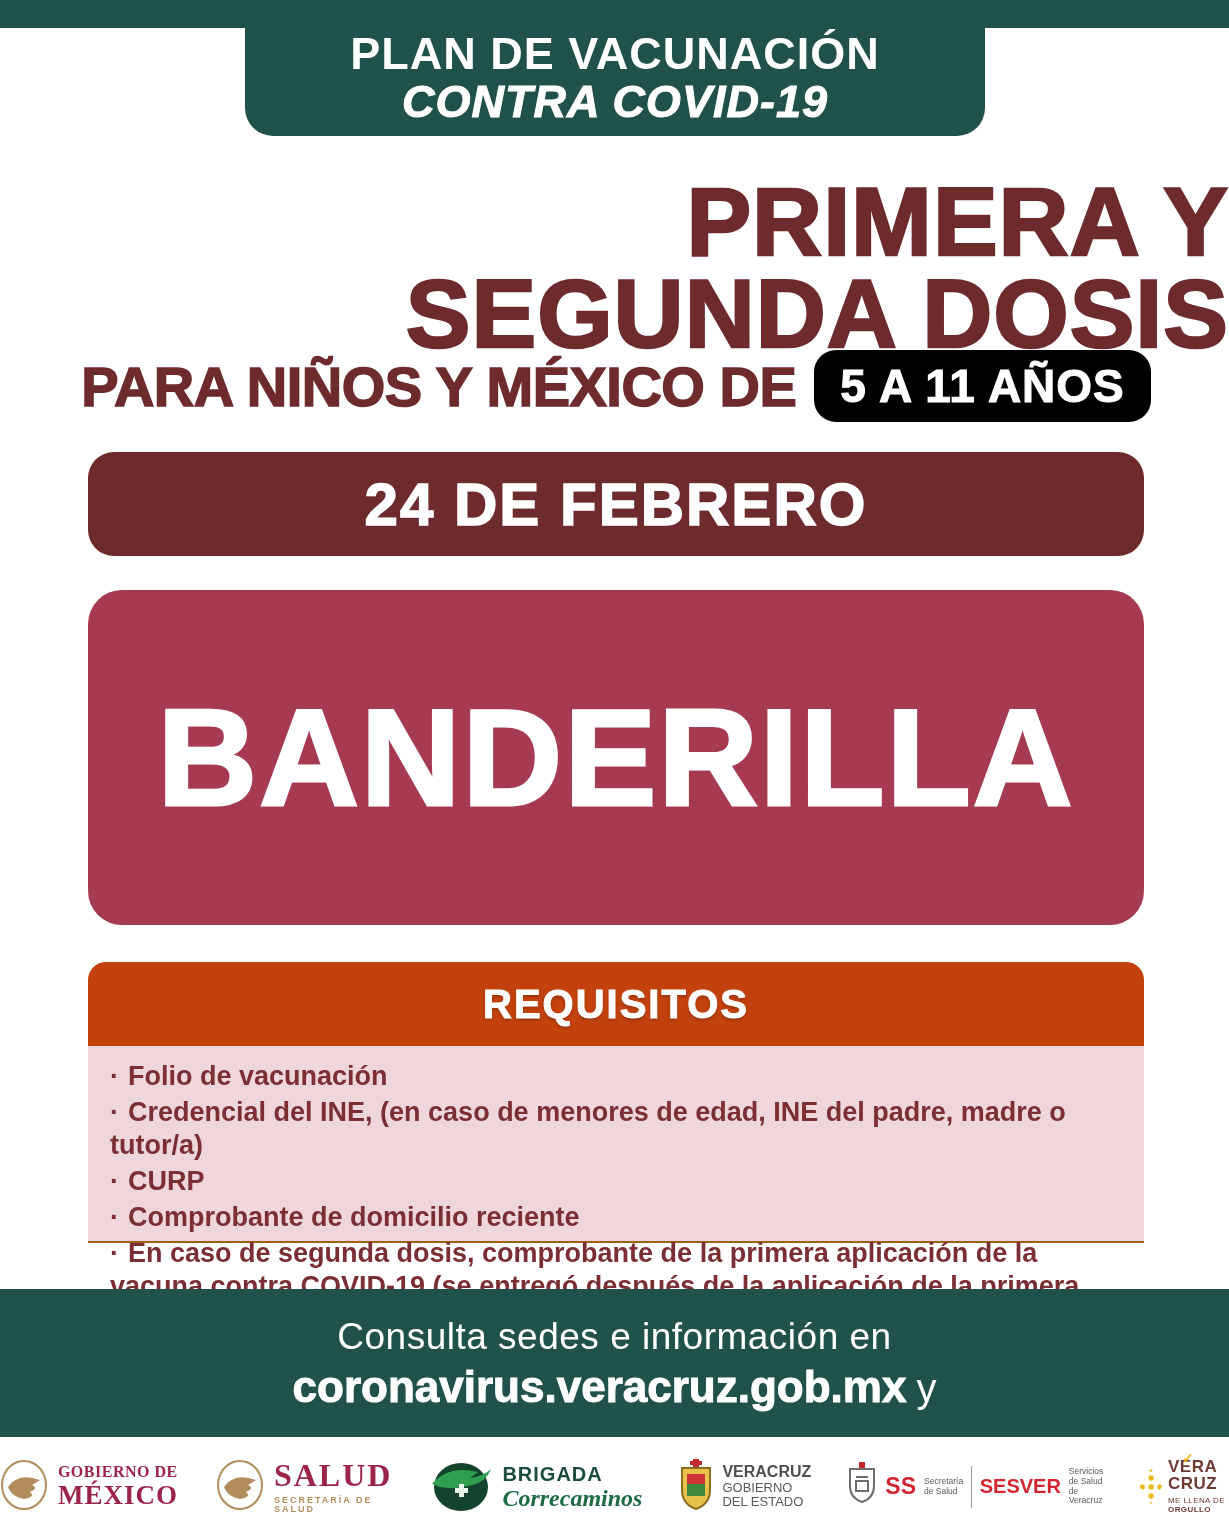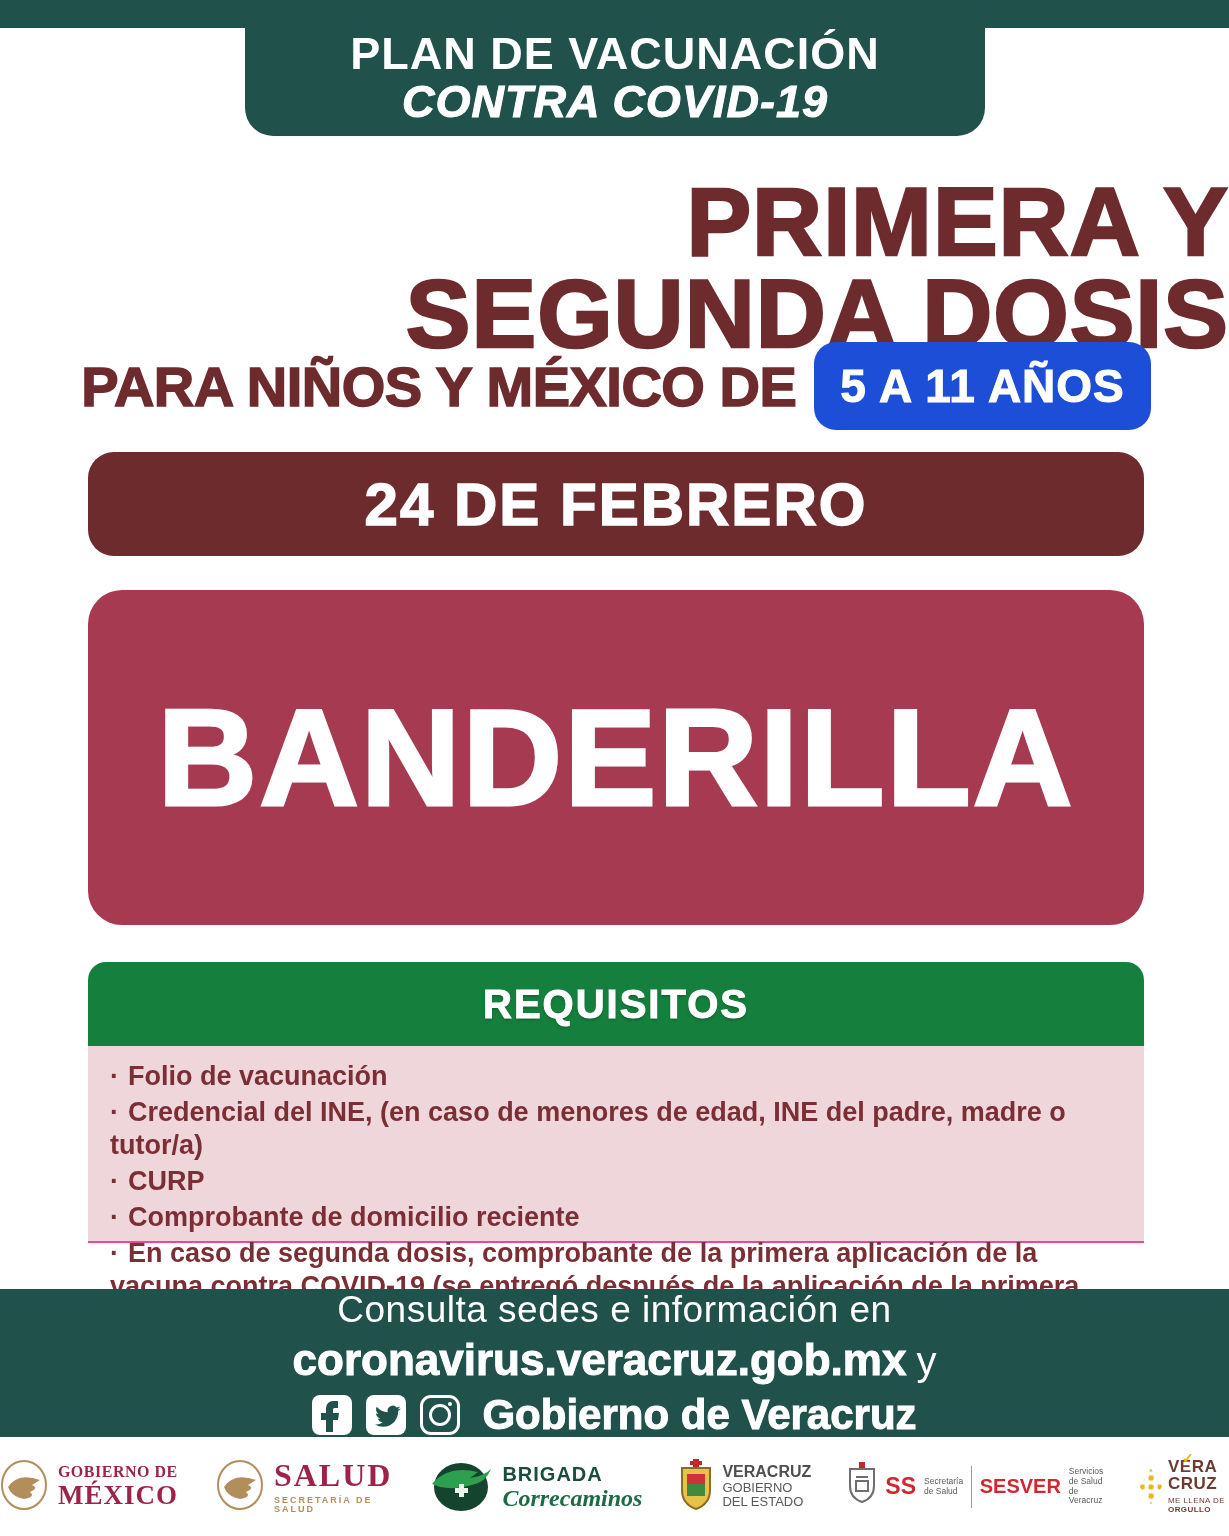--- a/index.html
+++ b/index.html
@@ -33,22 +33,22 @@
   
   .subtitle-row{
     position:absolute;left:88px;top:350px;width:1056px;height:72px;
     display:flex;align-items:center;justify-content:center;gap:18px;
   }
   .subtitle-text{
     color:#6e2b2e;font-size:56px;font-weight:800;letter-spacing:-0.5px;
     -webkit-text-stroke:1.5px #6e2b2e;white-space:nowrap;
   }
   .age-pill{
-    background:#1d4ed8;color:#ffffff;border-radius:22px;
-    height:88px;display:flex;align-items:center;justify-content:center;
+    background:#000000;color:#ffffff;border-radius:22px;
+    height:72px;display:flex;align-items:center;justify-content:center;
     padding:0 26px;font-size:46px;font-weight:800;letter-spacing:1px;
     -webkit-text-stroke:1px #ffffff;white-space:nowrap;
   }
   
   .date-bar{
     position:absolute;left:88px;top:452px;width:1056px;height:104px;
     background:#6e2b2e;border-radius:26px;
     display:flex;align-items:center;justify-content:center;
     color:#ffffff;font-size:60px;font-weight:800;letter-spacing:2px;
     -webkit-text-stroke:1.5px #ffffff;
@@ -57,29 +57,29 @@
   .location-card{
     position:absolute;left:88px;top:590px;width:1056px;height:335px;
     background:#a63a51;border-radius:34px;
     display:flex;align-items:center;justify-content:center;
     color:#ffffff;font-size:138px;font-weight:800;letter-spacing:2px;
     -webkit-text-stroke:3px #ffffff;
   }
   
   .req-header{
     position:absolute;left:88px;top:962px;width:1056px;height:84px;
-    background:#15803d;border-radius:18px 18px 0 0;
+    background:#c2410c;border-radius:18px 18px 0 0;
     display:flex;align-items:center;justify-content:center;
     color:#ffffff;font-size:40px;font-weight:800;letter-spacing:2px;
     -webkit-text-stroke:1px #ffffff;text-shadow:0 2px 3px rgba(0,0,0,0.25);
   }
   .req-panel{
     position:absolute;left:88px;top:1046px;width:1056px;height:197px;
     background:#efd6da;box-sizing:border-box;
-    padding:14px 20px 8px 22px;border-bottom:2px solid #ec4899;
+    padding:14px 20px 8px 22px;border-bottom:2px solid #a16207;
   }
   .req-panel ul{list-style:none;margin:0;padding:0;}
   .req-panel li{
     color:#7b2f34;font-size:27px;font-weight:700;line-height:1.22;
     margin-bottom:3px;
   }
   .req-panel li::before{content:"·";margin-right:9px;}
   
   .footer{
     position:absolute;left:0;top:1289px;width:1229px;height:148px;
@@ -169,37 +169,20 @@
       <li>Comprobante de domicilio reciente</li>
       <li>En caso de segunda dosis, comprobante de la primera aplicación de la vacuna contra COVID-19 (se entregó después de la aplicación de la primera dosis)</li>
     </ul>
   </div>
 
   <div class="footer">
     <div class="f1">Consulta sedes e información en</div>
     <div class="f2">
       <span class="url">coronavirus.veracruz.gob.mx</span><span class="suffix">y</span>
     </div>
-    <div class="f3">
-      <span class="sicon box">
-        <svg width="40" height="40" viewBox="0 0 40 40">
-          <path fill="#20514a" d="M26 6h-5a7 7 0 0 0-7 7v5h-5v7h5v12h7V25h5l1-7h-6v-3.5A1.5 1.5 0 0 1 22.5 13H26z"></path>
-        </svg>
-      </span>
-      <span class="sicon box">
-        <svg width="40" height="40" viewBox="0 0 40 40">
-          <path fill="#20514a" d="M34 11.5c-1 .5-2.1.8-3.2 1a5.3 5.3 0 0 0-9.1 4.8 15 15 0 0 1-10.9-5.5 5.3 5.3 0 0 0 1.6 7.1 5.2 5.2 0 0 1-2.4-.7v.1c0 2.5 1.8 4.7 4.2 5.2a5.3 5.3 0 0 1-2.4.1 5.3 5.3 0 0 0 5 3.7A10.6 10.6 0 0 1 9 29.4a15 15 0 0 0 8.1 2.4c9.7 0 15-8 15-15v-.7a10 10 0 0 0 2.6-2.7c-.9.4-1.9.7-2.9.8a5.2 5.2 0 0 0 2.2-2.7z"></path>
-        </svg>
-      </span>
-      <span class="sicon ig">
-        <span class="lens"></span>
-        <span class="dot"></span>
-      </span>
-      <span class="label">Gobierno de Veracruz</span>
-    </div>
   </div>
 
   <div class="logo-strip">
 
     <div class="logo">
       <span>
         <svg width="52" height="52" viewBox="0 0 52 52">
           <ellipse cx="26" cy="26" rx="22" ry="24" fill="none" stroke="#b38e5d" stroke-width="2"></ellipse>
           <path d="M10 28 Q20 13 42 21 L34 26 Q41 29 32 33 Q38 38 26 40 Q16 38 12 32 Z" fill="#b38e5d"></path>
         </svg>

